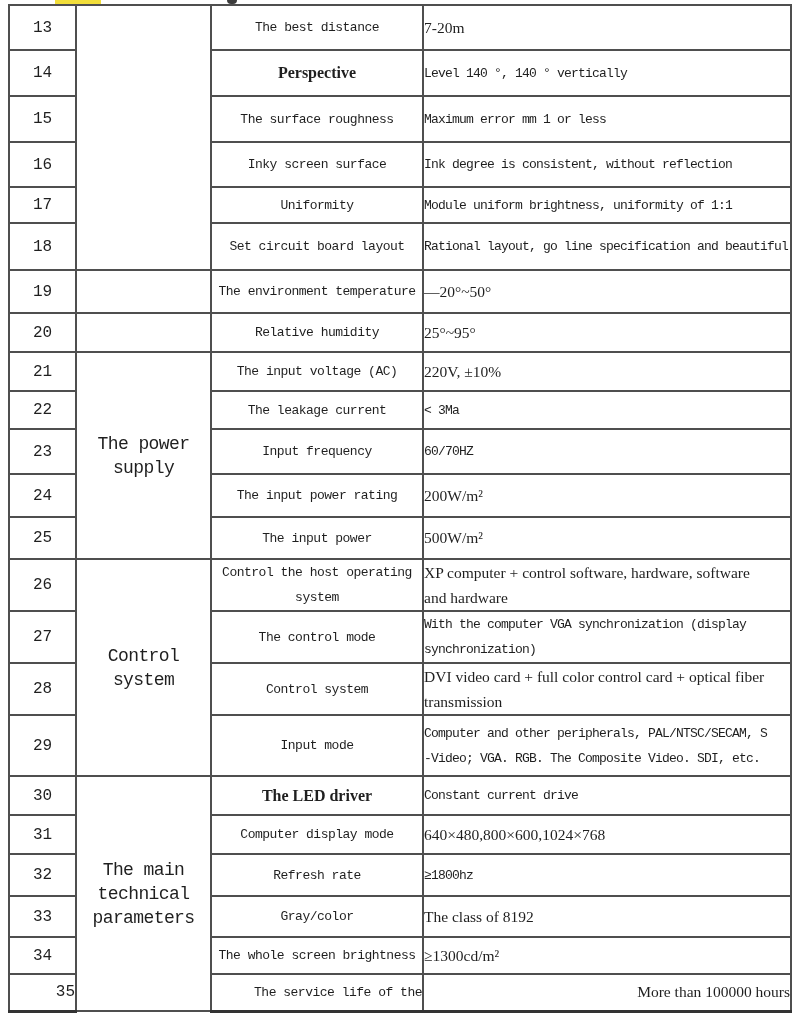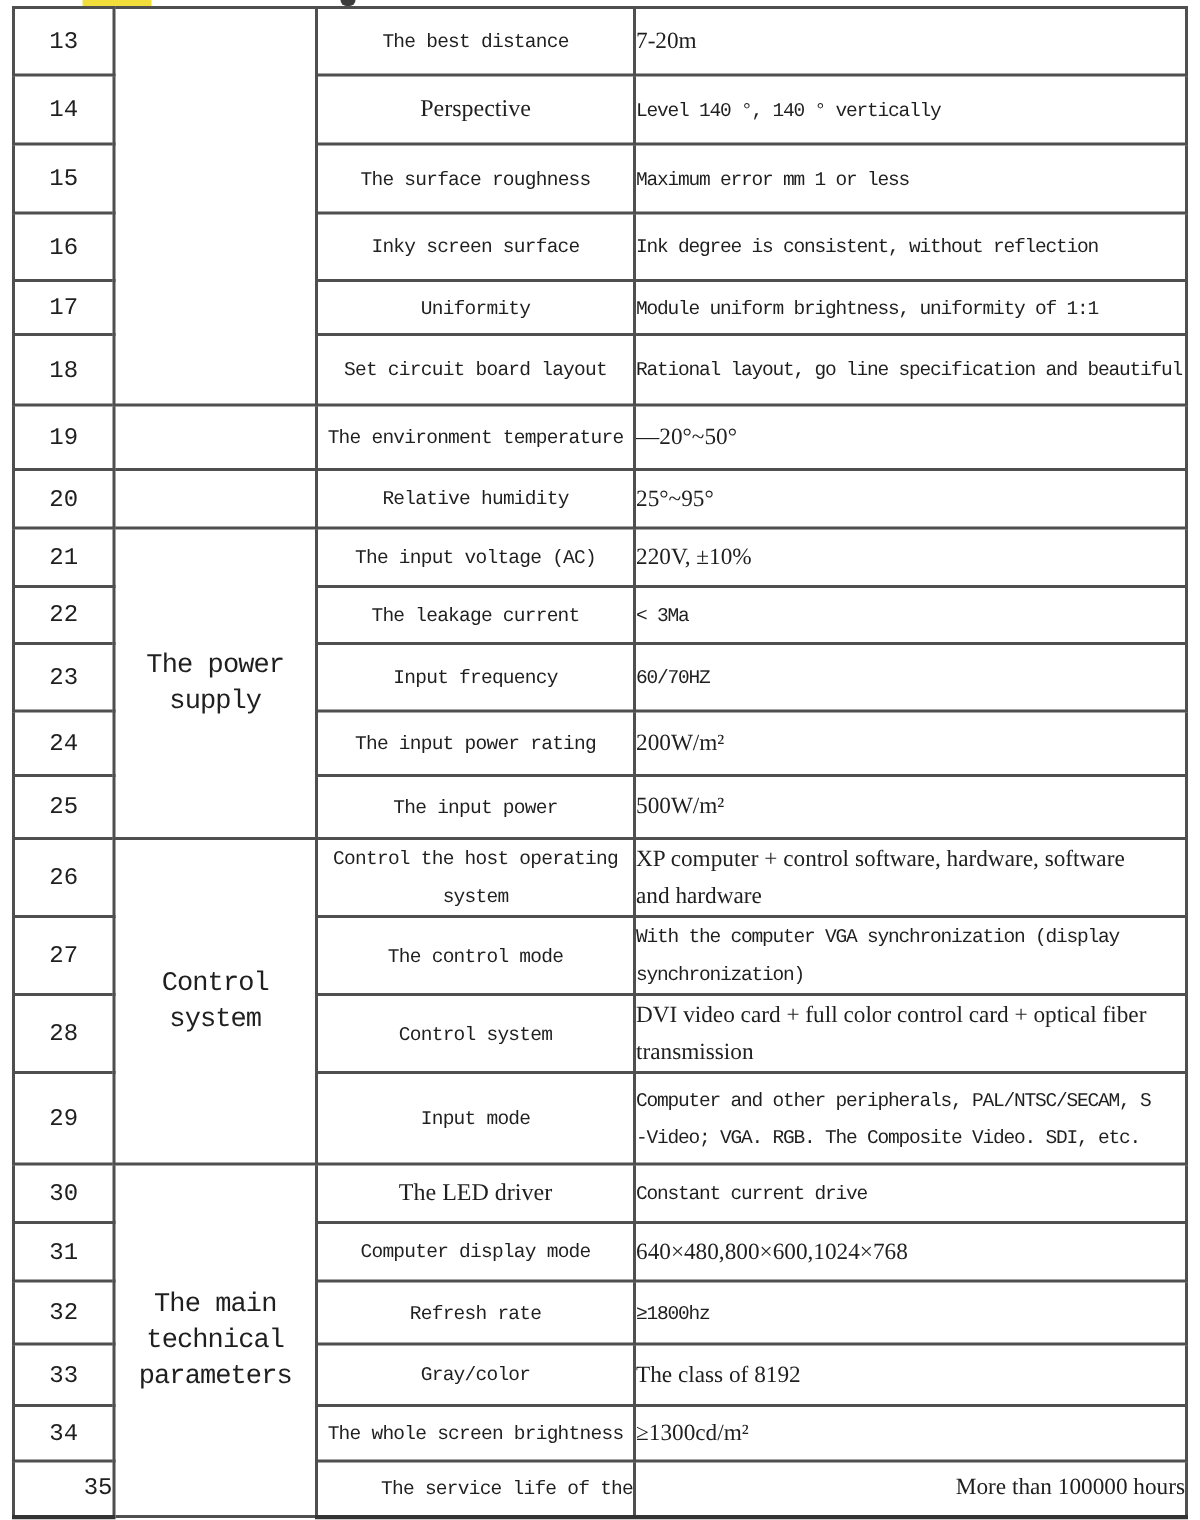--- a/index.html
+++ b/index.html
@@ -20,21 +20,21 @@
   tr.last td{border-bottom:3px solid #333;text-align:right;}
   td.num{font-size:16px;text-align:center;letter-spacing:0;margin-top:28px;}
   td.cat{
     font-size:18px;text-align:center;letter-spacing:-0.6px;line-height:24px;
     white-space:normal;
   }
   td.param{
     font-size:13px;text-align:center;letter-spacing:-0.5px;white-space:nowrap;
   }
   td.param.wrap{white-space:normal;line-height:25px;padding:0 4px;}
-  td.param.serif{font-family:"Liberation Serif",serif;font-size:16px;letter-spacing:0;}
+  td.param.serif{font-family:"Liberation Serif",serif;font-size:16px;letter-spacing:0;font-weight:bold;}
   td.val{
     font-size:13px;text-align:left;padding-left:5px;letter-spacing:-0.8px;white-space:nowrap;
   }
   td.val.wrap{white-space:normal;line-height:25px;padding-right:14px;}
   td.val.serif{font-family:"Liberation Serif",serif;font-size:15.5px;letter-spacing:0;}
 </style>
 </head>
 <body>
 
 <div>

